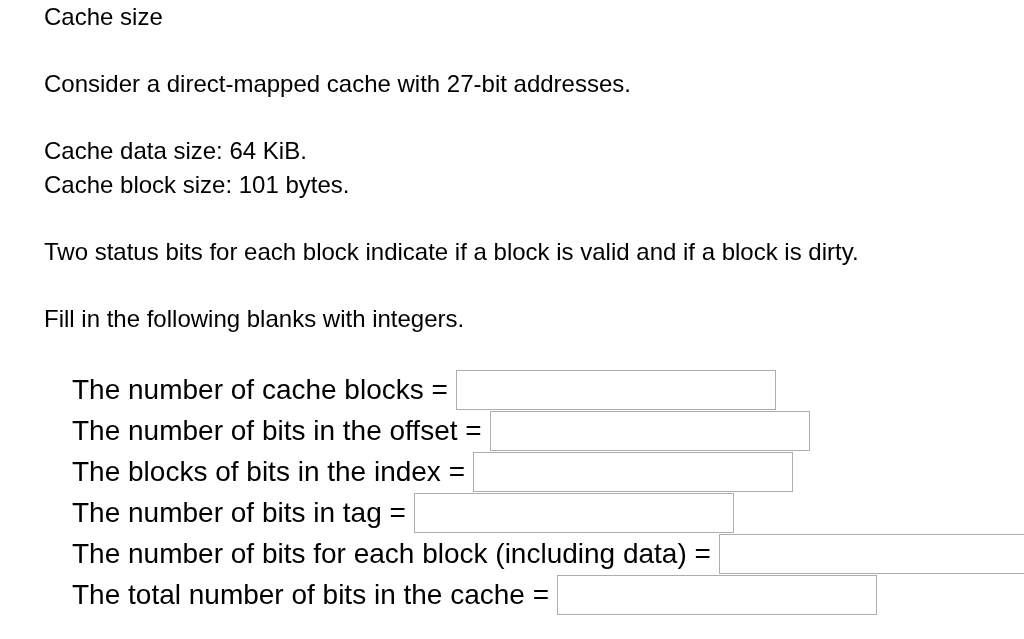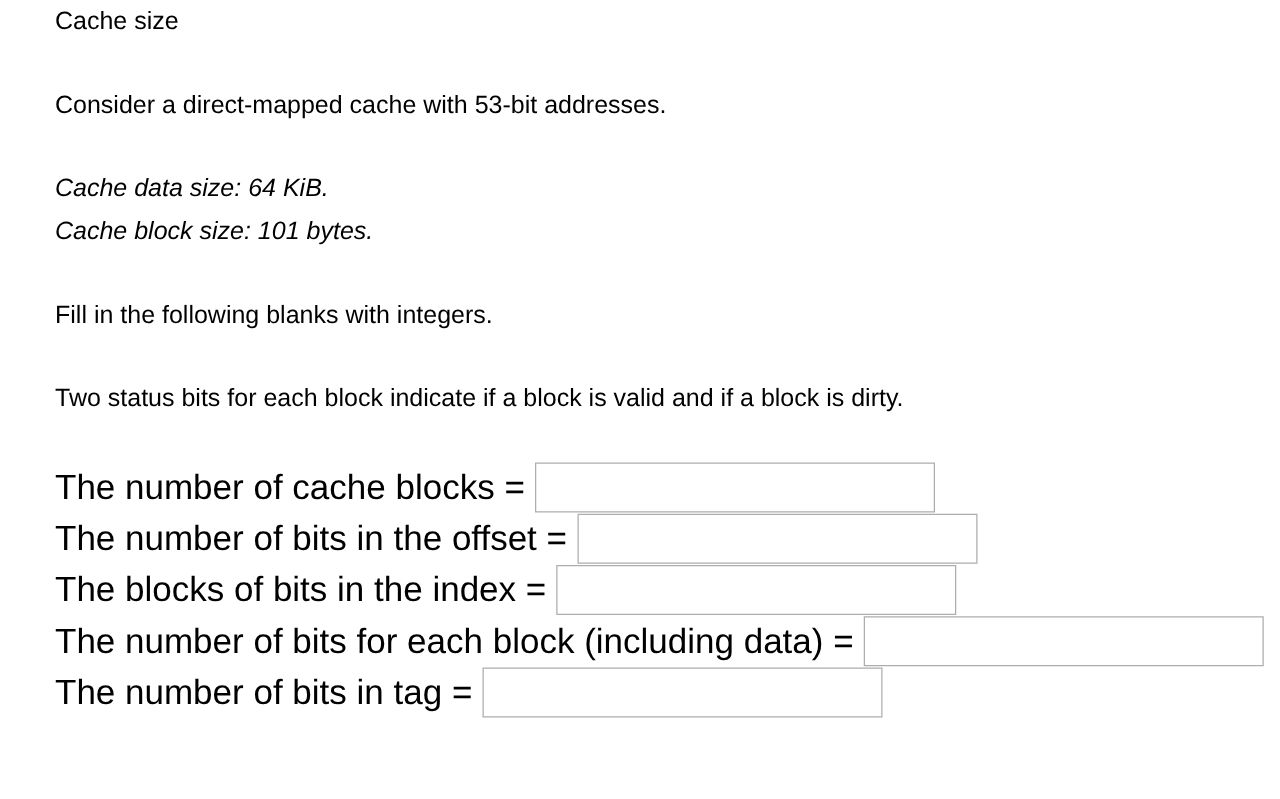--- a/index.html
+++ b/index.html
@@ -15,31 +15,32 @@
     overflow: hidden;
     padding: 0 0 0 44px;
     background: #ffffff;
     color: #000000;
     font-family: "Liberation Sans", sans-serif;
     font-size: 28px;
     line-height: 34px;
   }
   .para {
     margin: 0 0 33px 0;
-    font-size: 20px;
+    font-size: 24px;
     font-weight: 400;
     line-height: 34px;
   }
-  .para .line { display: block; font-style: italic; }
+  .para .line { display: block; }
   .blanks { margin: 0; }
   .row {
     display: flex;
     align-items: center;
     height: 41px;
     white-space: nowrap;
+    margin-left: 28px;
   }
   .lbl {
     white-space: nowrap;
     flex-shrink: 0;
   }
   .blank-input {
     width: 320px;
     height: 40px;
     margin-left: 8px;
     border: 1px solid #adadad;
@@ -53,53 +54,57 @@
     outline: none;
   }
 </style>
 </head>
 <body>
 
 <div class="page">
 
   <p class="para">Cache size</p>
 
-  <p class="para">Consider a direct-mapped cache with 53-bit addresses.</p>
+  <p class="para">Consider a direct-mapped cache with 27-bit addresses.</p>
 
   <p class="para">
     <span class="line">Cache data size: 64 KiB.</span>
     <span class="line">Cache block size: 101 bytes.</span>
   </p>
 
+  <p class="para">Two status bits for each block indicate if a block is valid and if a block is dirty.</p>
+
   <p class="para">Fill in the following blanks with integers.</p>
-
-  <p class="para">Two status bits for each block indicate if a block is valid and if a block is dirty.</p>
 
   <div class="blanks">
 
     <div class="row">
       <span class="lbl">The number of cache blocks =</span>
       <input class="blank-input" type="text" value="" style="">
     </div>
 
     <div class="row">
       <span class="lbl">The number of bits in the offset =</span>
       <input class="blank-input" type="text" value="" style="">
     </div>
 
     <div class="row">
       <span class="lbl">The blocks of bits in the index =</span>
       <input class="blank-input" type="text" value="" style="">
     </div>
 
     <div class="row">
+      <span class="lbl">The number of bits in tag =</span>
+      <input class="blank-input" type="text" value="" style="">
+    </div>
+
+    <div class="row">
       <span class="lbl">The number of bits for each block (including data) =</span>
       <input class="blank-input" type="text" value="" style="">
     </div>
 
     <div class="row">
-      <span class="lbl">The number of bits in tag =</span>
+      <span class="lbl">The total number of bits in the cache =</span>
       <input class="blank-input" type="text" value="" style="">
     </div>
-
 
   </div>
 </div>
 
 </body></html>

